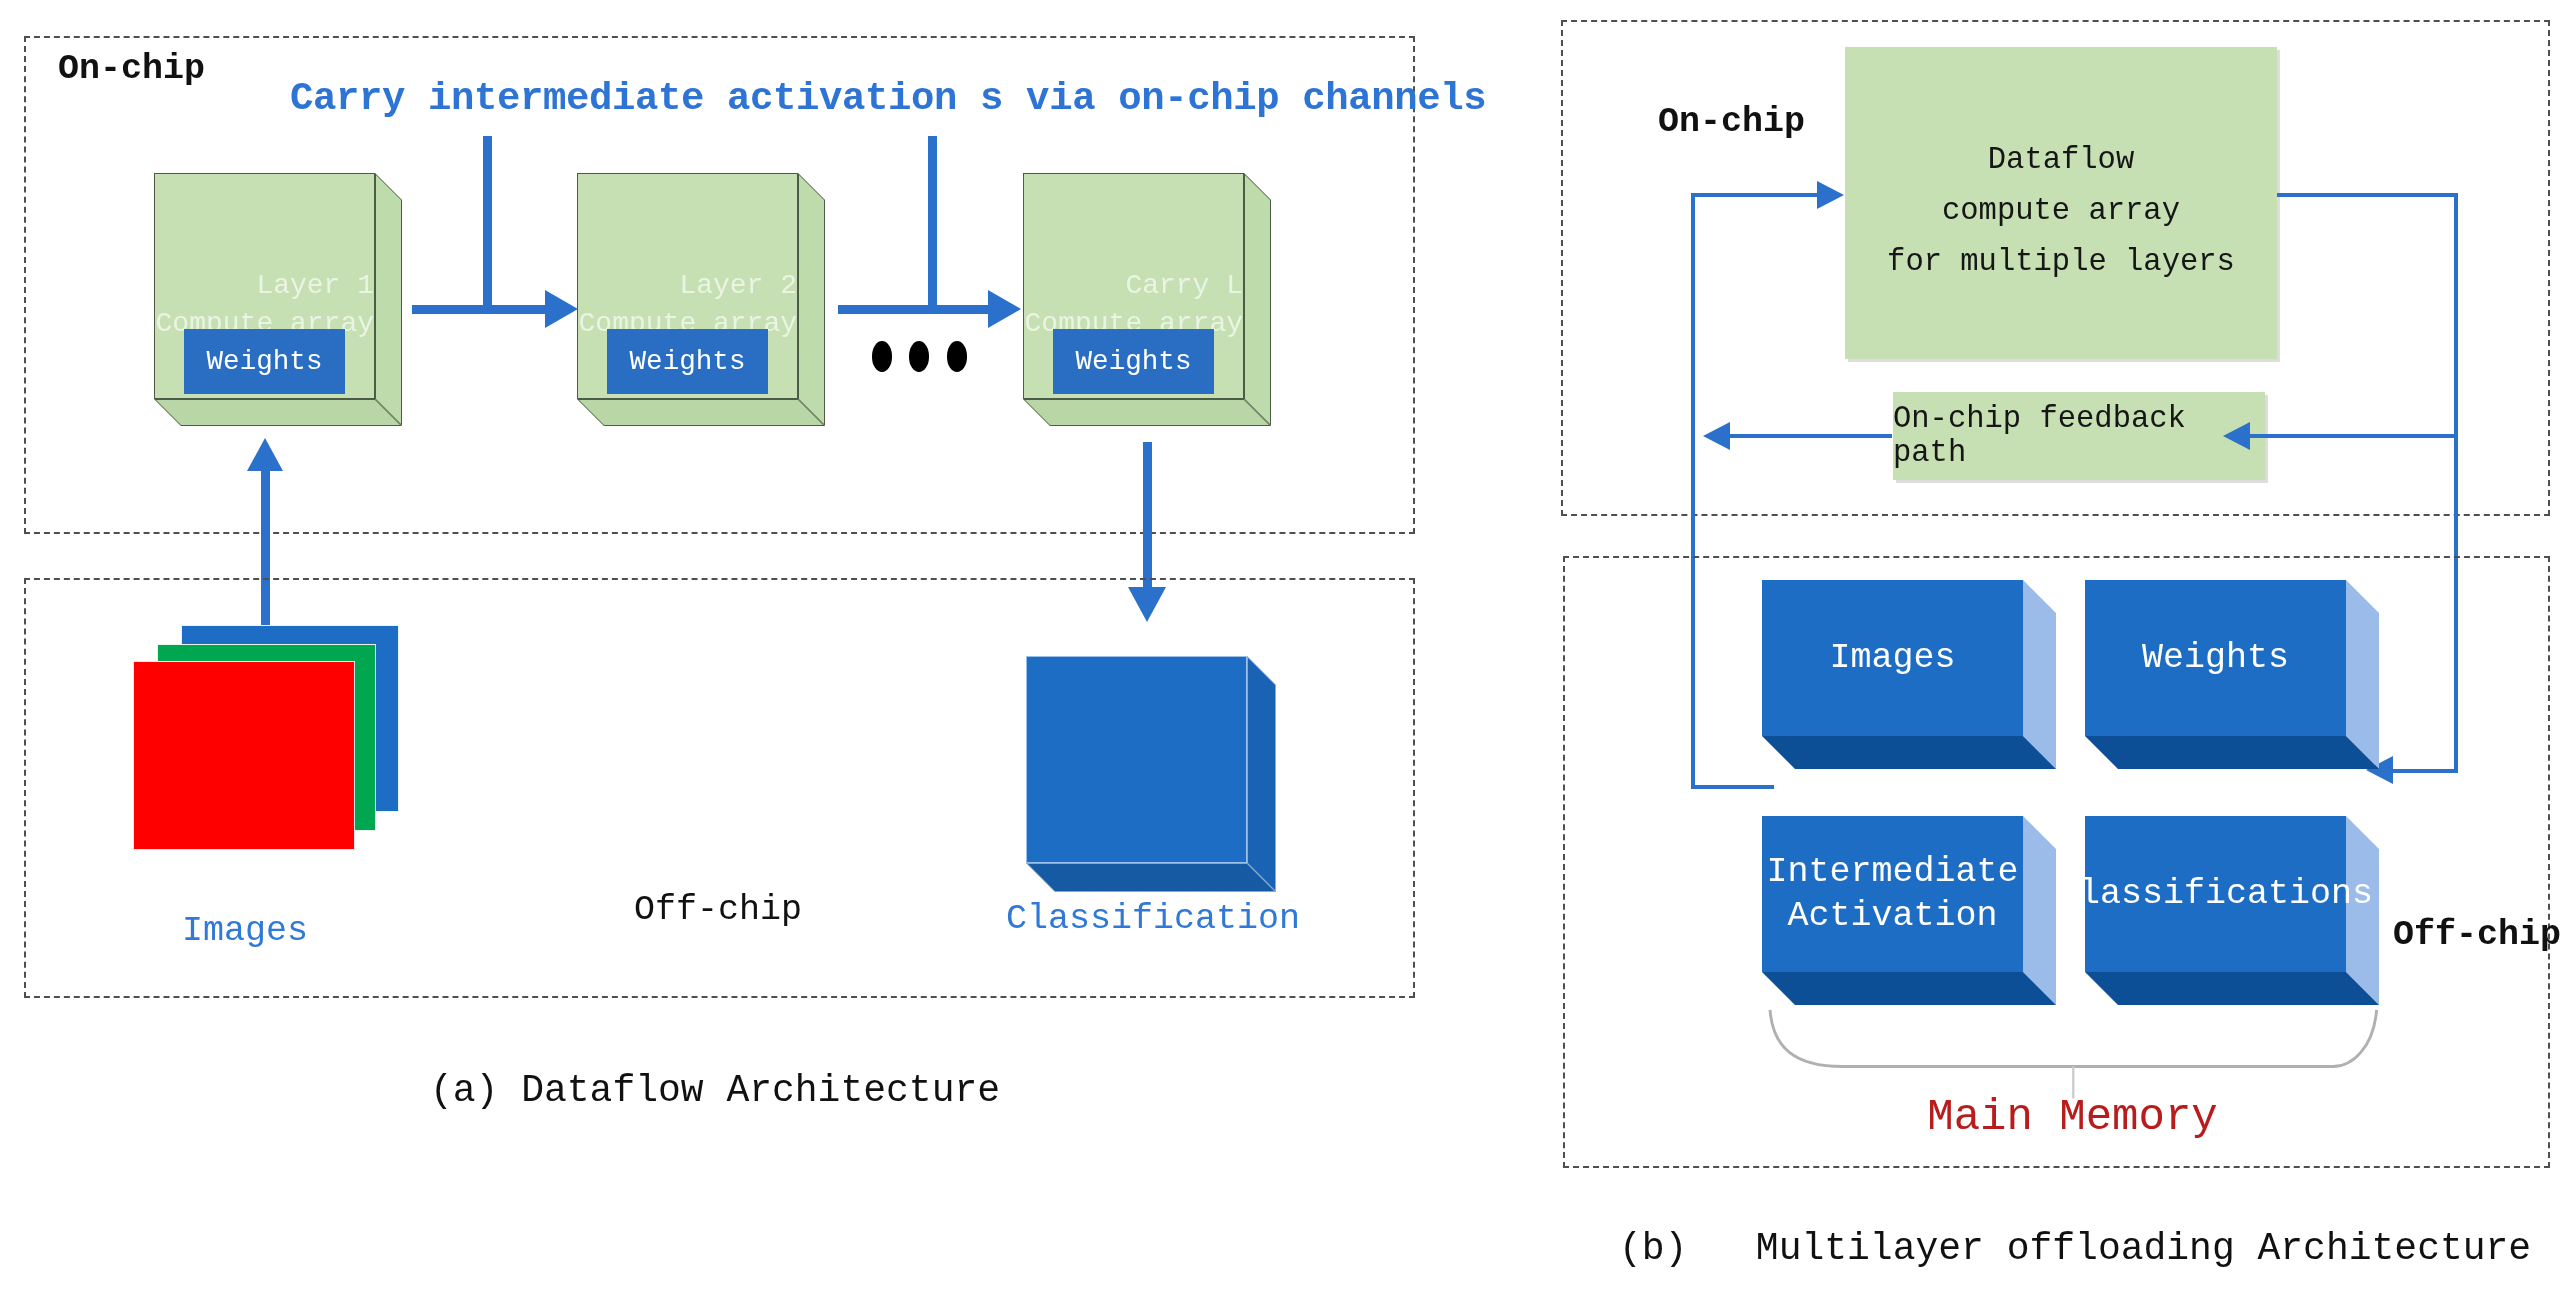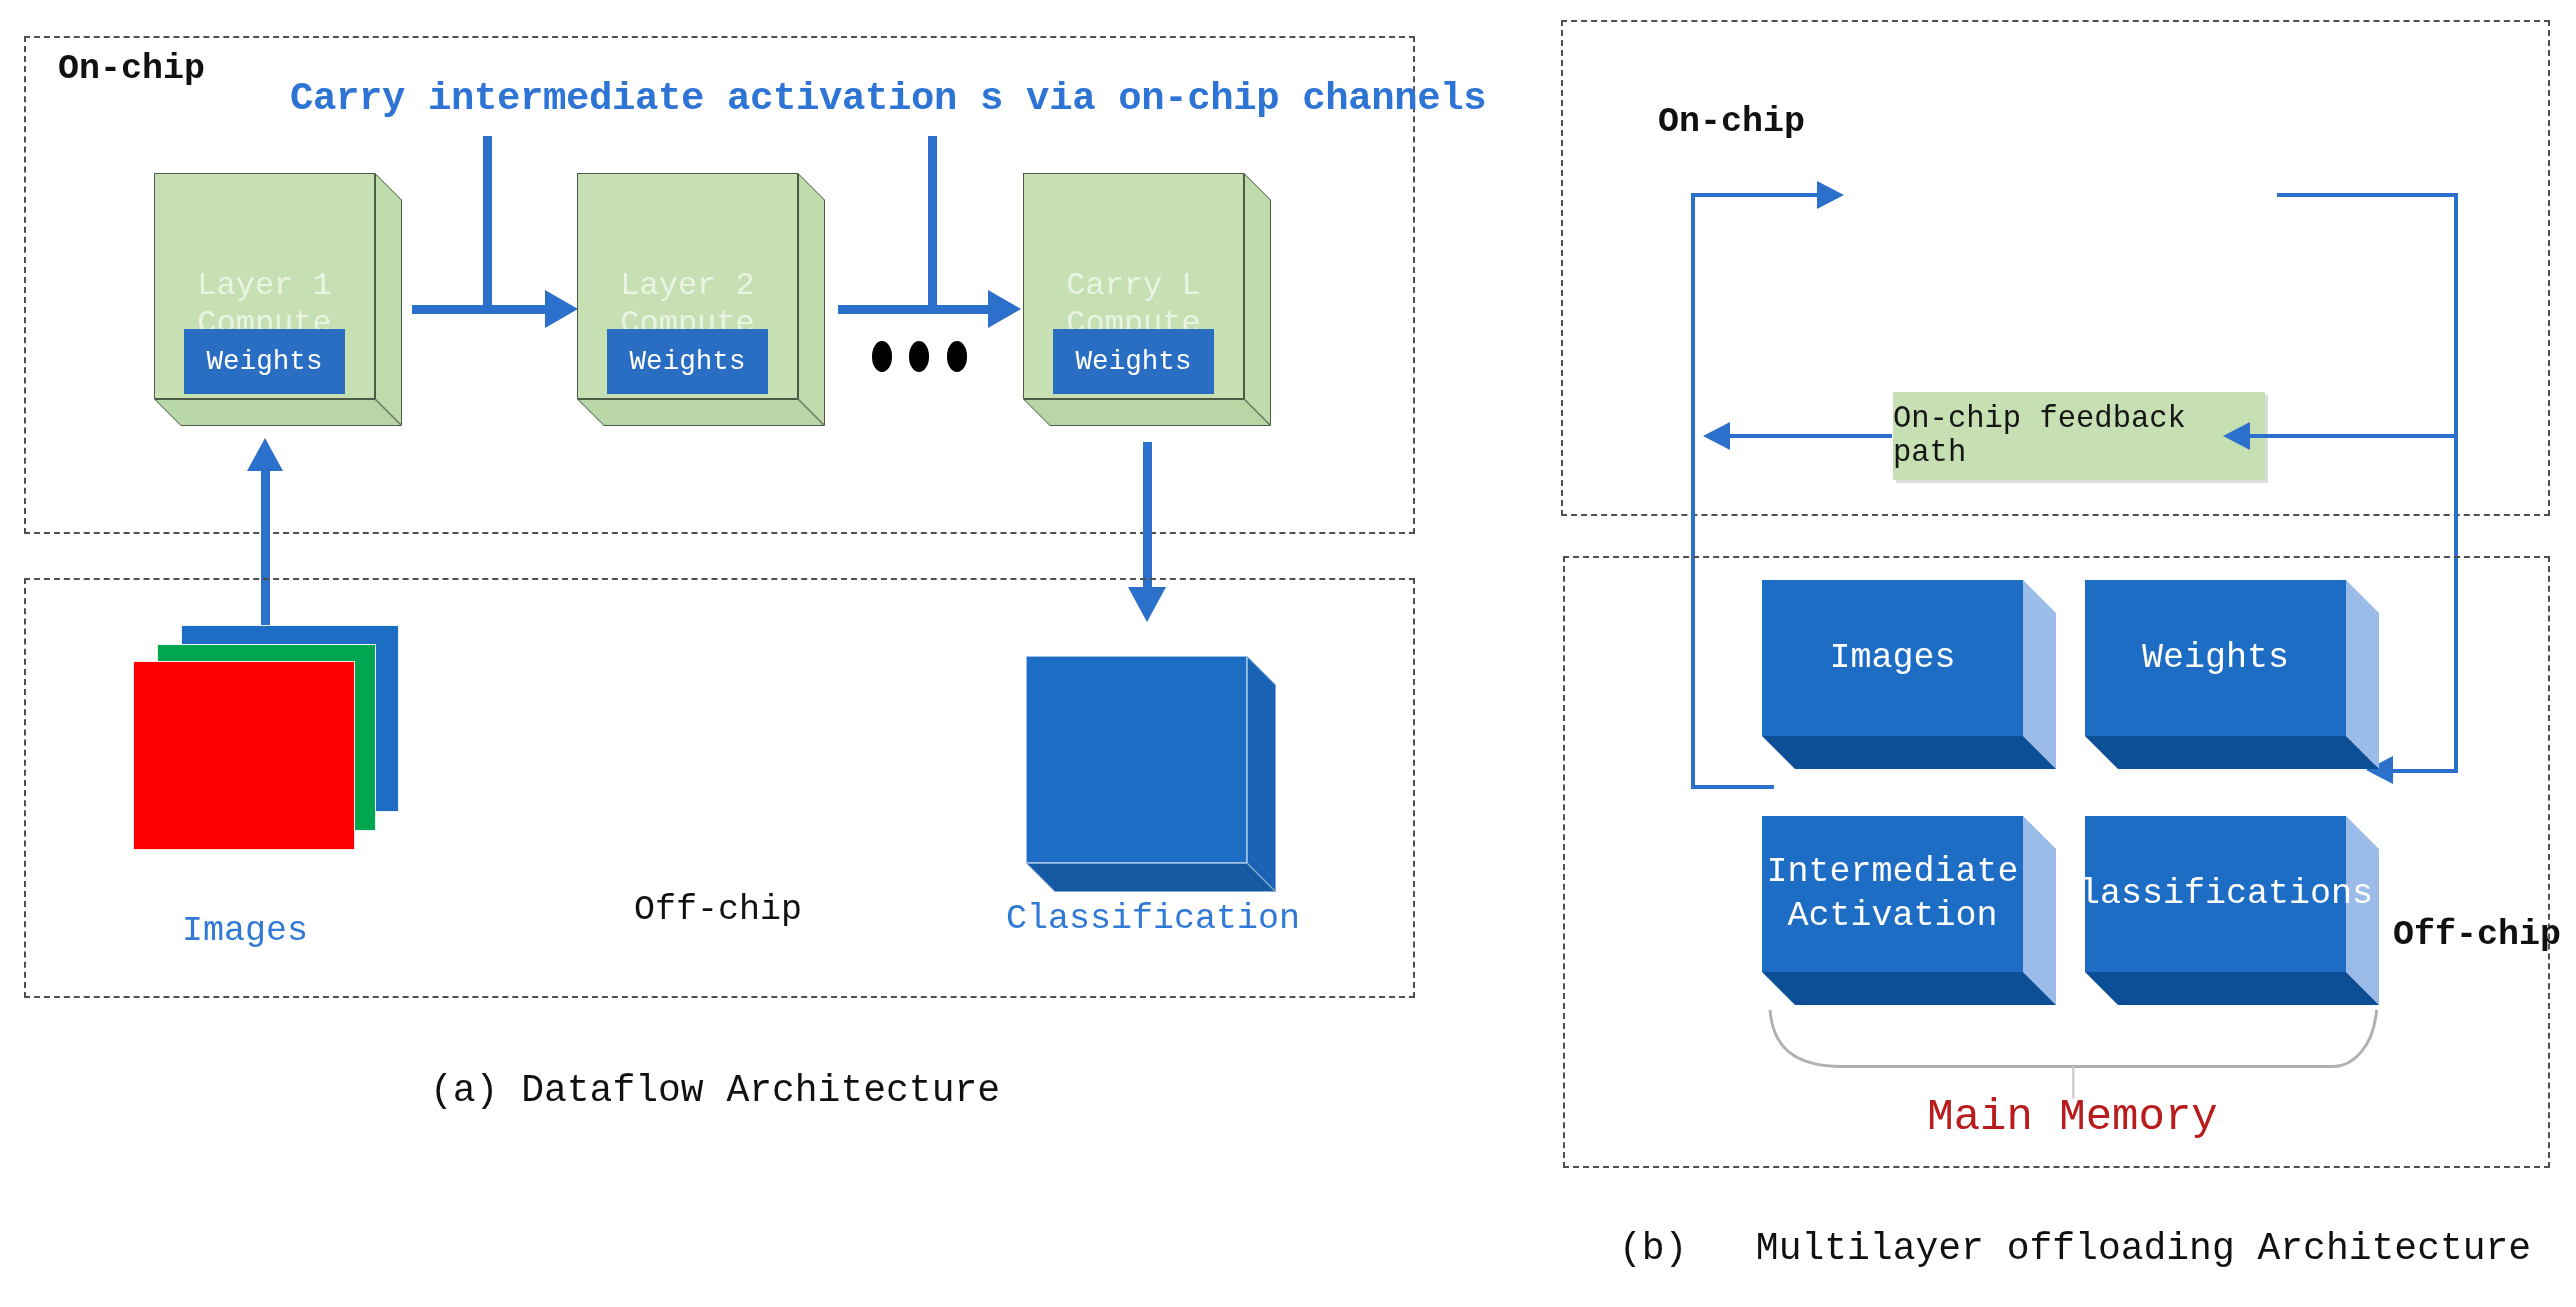--- a/index.html
+++ b/index.html
@@ -15,22 +15,22 @@
   
   .b3{position:absolute;}
   .b3 .front{position:absolute;left:0;top:0;width:100%;height:100%;}
   .b3 .side{position:absolute;left:100%;top:0;height:100%;transform-origin:0 0;transform:skewY(45deg);}
   .b3 .bot{position:absolute;left:0;top:100%;width:100%;transform-origin:0 0;transform:skewX(45deg);}
 
   
   .g3 .front{background:#c6e0b4;border:1.5px solid #4c5b46;box-sizing:border-box;}
   .g3 .side{width:27px;background:#bedbab;border:1.5px solid #4c5b46;box-sizing:border-box;}
   .g3 .bot{height:27px;background:#b9d7a6;border:1.5px solid #4c5b46;box-sizing:border-box;}
-  .layer-text{position:absolute;left:0;top:93px;width:100%;text-align:center;
-              color:#eaf4e2;font-size:32px;line-height:38px;}
+  .layer-text{position:absolute;left:0;top:93px;width:100%;text-align:right;
+              color:#eaf4e2;font-size:28px;line-height:38px;}
   .weights{position:absolute;left:29px;right:29px;bottom:4.4px;height:65px;background:#2a6ec4;
            color:#fff;font-size:27.6px;display:flex;align-items:center;justify-content:center;}
 
   
   .m3 .front{background:#1e6dc5;}
   .m3 .side{width:33px;background:#9bbbe9;}
   .m3 .bot{height:33px;background:#0d4f97;}
   .m3 .mem-label{position:absolute;left:22px;right:22px;top:0;height:100%;display:flex;
       align-items:center;justify-content:center;text-align:center;
       color:#fff;font-size:35px;line-height:44px;}
@@ -148,20 +148,27 @@
     <div class="front"></div>
   </div>
   <div class="blue-label" style="left:1006px;top:899px;width:290px;">Classification</div>
 
   <div class="cap" style="left:280px;top:1069px;width:870px;">(a) Dataflow Architecture</div>
 
   <div class="dashedbox" style="left:1561px;top:19.6px;width:985px;height:492px;"></div>
 
   <div class="zone-label" style="left:1658px;top:102px;">On-chip</div>
 
+  <div class="greenflat" style="left:1845px;top:47px;width:432px;height:312px;">
+    <div class="compute-text">
+      <div>Dataflow</div>
+      <div>compute array</div>
+      <div>for multiple layers</div>
+    </div>
+  </div>
 
   <div class="greenflat" style="left:1893px;top:392px;width:372px;height:88px;">
     <div class="feedback-text">On-chip feedback path</div>
   </div>
 
   <div class="aline" style="left:1691px;top:193px;width:4.4px;height:596px;"></div>
   <div class="aline" style="left:1691px;top:193px;width:126px;height:4.4px;"></div>
   <div class="ahead right-sm" style="left:1817px;top:181px;"></div>
   <div class="aline" style="left:1691px;top:785px;width:83px;height:4.4px;"></div>
 

